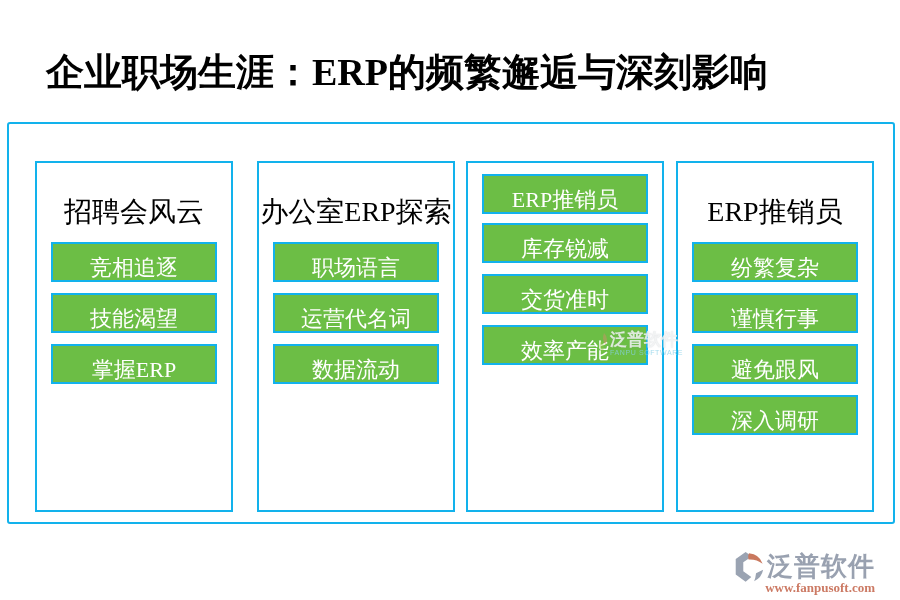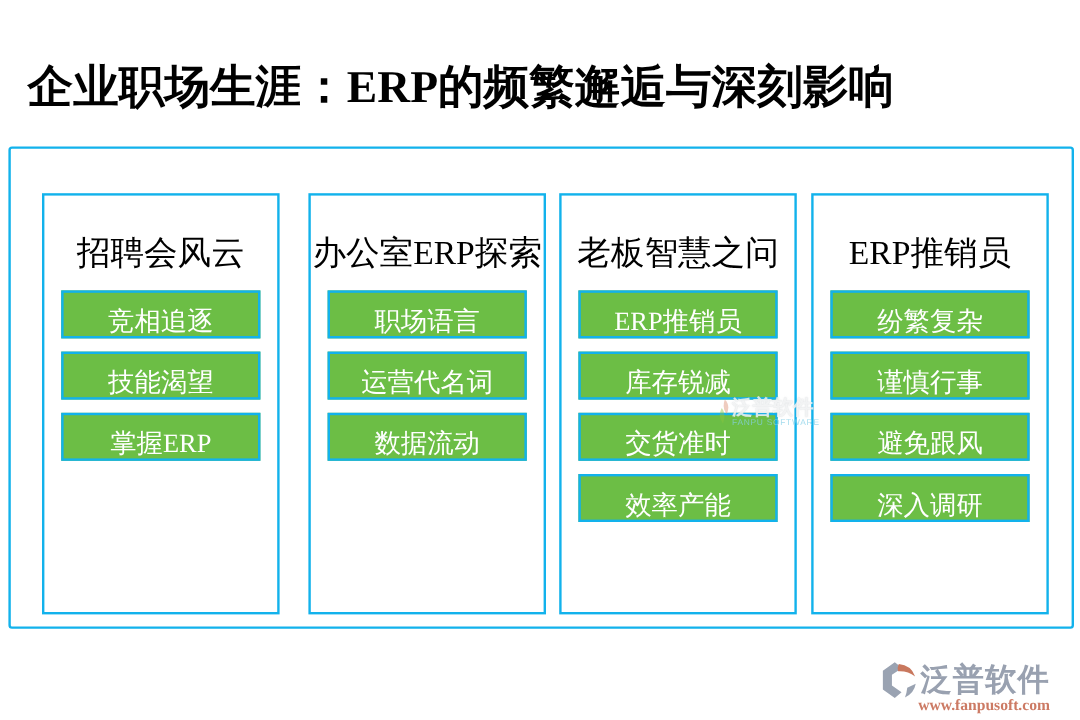--- a/index.html
+++ b/index.html
@@ -3,21 +3,21 @@
 <meta charset="utf-8">
 <style>
   html,body{margin:0;padding:0;}
   body{
     width:900px;height:600px;position:relative;overflow:hidden;
     background:#ffffff;
     font-family:"Liberation Serif","DejaVu Serif",serif;
   }
   .page-title{
     position:absolute;top:47px;left:0;width:768px;
-    text-align:center;font-size:38px;font-weight:bold;color:#000;
+    text-align:right;font-size:38px;font-weight:bold;color:#000;
     white-space:nowrap;
   }
   .frame{
     position:absolute;left:7px;top:122px;width:888px;height:402px;
     border:2px solid #12b2ec;border-radius:3px;box-sizing:border-box;
     background:#fff;
   }
   .col{
     position:absolute;top:37px;width:198px;height:351px;
     border:2px solid #12b2ec;box-sizing:border-box;background:#fff;
@@ -80,21 +80,20 @@
   </div>
 
   <div class="col col-2">
     <div class="col-header">办公室ERP探索</div>
     <div class="item">职场语言</div>
     <div class="item">运营代名词</div>
     <div class="item">数据流动</div>
   </div>
 
   <div class="col col-3">
-    <div class="col-header">老板智慧之问</div>
     <div class="item">ERP推销员</div>
     <div class="item">库存锐减</div>
     <div class="item">交货准时</div>
     <div class="item">效率产能</div>
   </div>
 
   <div class="col col-4">
     <div class="col-header">ERP推销员</div>
     <div class="item">纷繁复杂</div>
     <div class="item">谨慎行事</div>

